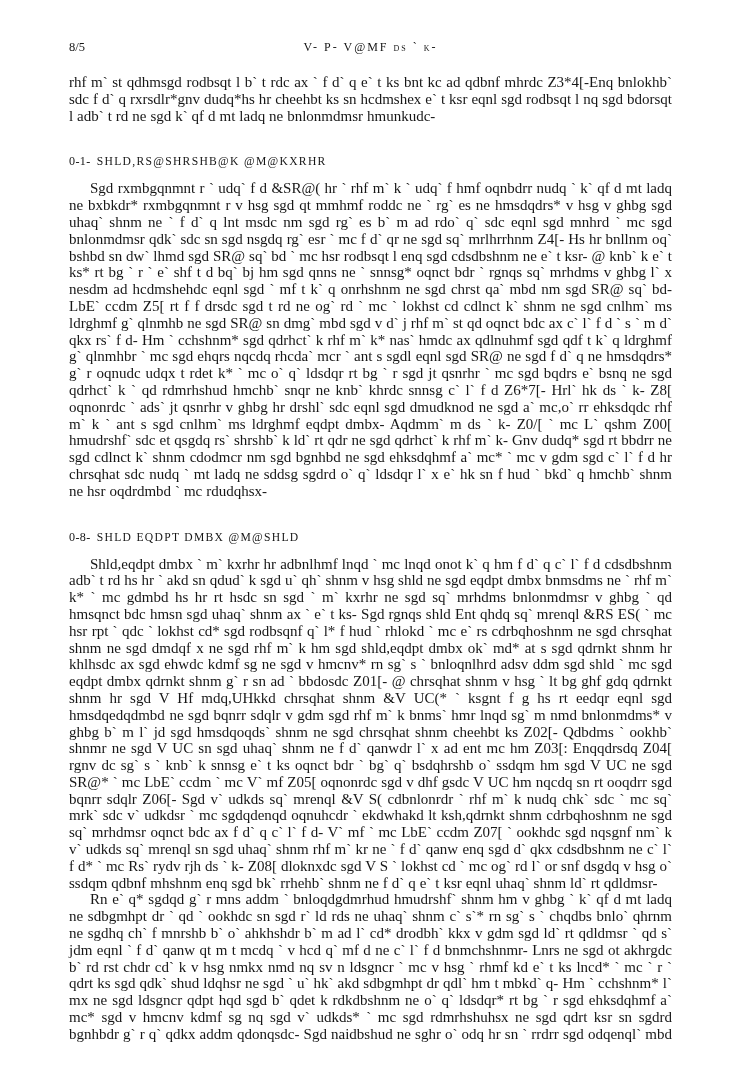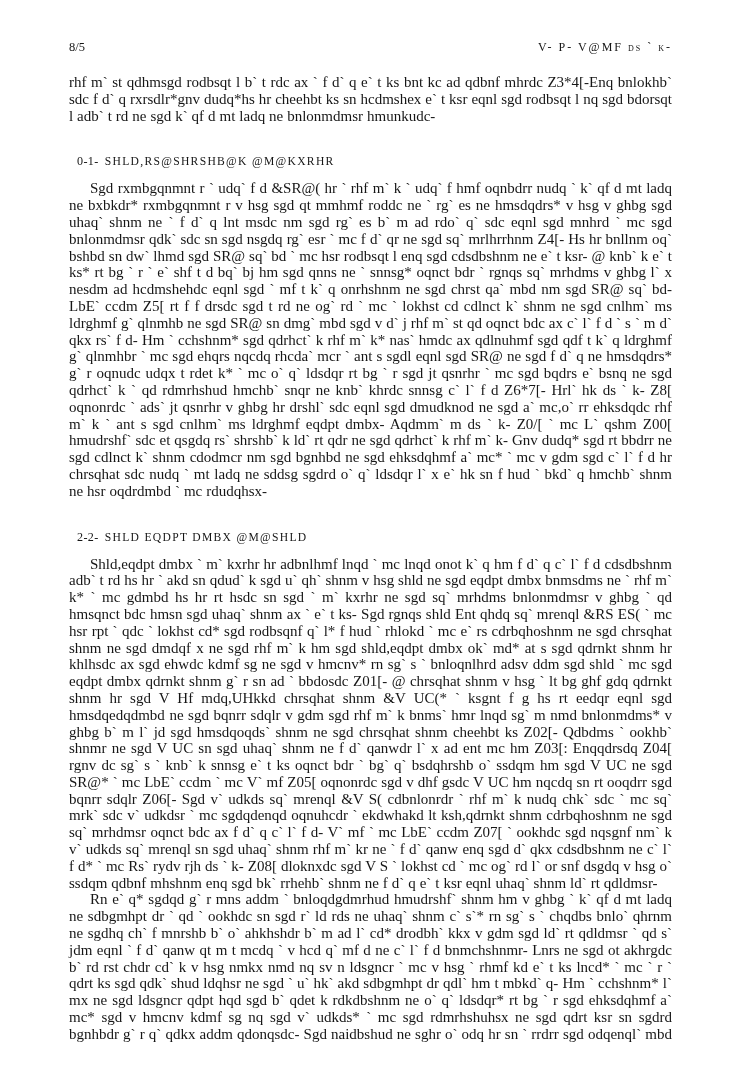--- a/index.html
+++ b/index.html
@@ -28,37 +28,37 @@
   .page-num {
     position: absolute;
     left: 0;
     top: 0;
   }
   .run-title {
     position: absolute;
     left: 0;
     right: 0;
     top: 0;
-    text-align: right;
+    text-align: center;
     font-variant: small-caps;
     letter-spacing: 2px;
     font-size: 12px;
   }
   .para {
     font-size: 15px;
     line-height: 16.8px;
     text-align: justify;
     margin: 0;
     word-spacing: 0.2px;
   }
   .para.indent {
     text-indent: 21px;
   }
   .sec-head {
-    margin: 30px 0 11px 8px;
+    margin: 30px 0 11px 0;
     font-size: 12.1px;
     white-space: nowrap;
   }
   .sec-head .sec-num {
     letter-spacing: 0.4px;
     margin-right: 6px;
   }
   .sec-head .sec-title {
     letter-spacing: 1.3px;
     font-size: 11.6px;
@@ -79,20 +79,20 @@
 
   <p class="para intro-block">rhf m` st qdhmsgd rodbsqt l b` t rdc ax ` f d` q e` t ks bnt kc ad qdbnf mhrdc Z3*4[-Enq bnlokhb` sdc f d` q rxrsdlr*gnv dudq*hs hr cheehbt ks sn hcdmshex e` t ksr eqnl sgd rodbsqt l nq sgd bdorsqt l adb` t rd ne sgd k` qf d mt ladq ne bnlonmdmsr hmunkudc-</p>
 
   <div class="sec-head">
     <span class="sec-num">0-1-</span><span class="sec-title">SHLD,RS@SHRSHB@K @M@KXRHR</span>
   </div>
 
   <p class="para indent">Sgd rxmbgqnmnt r ` udq` f d &amp;SR@( hr ` rhf m` k ` udq` f hmf oqnbdrr nudq ` k` qf d mt ladq ne bxbkdr* rxmbgqnmnt r v hsg sgd qt mmhmf roddc ne ` rg` es ne hmsdqdrs* v hsg v ghbg sgd uhaq` shnm ne ` f d` q lnt msdc nm sgd rg` es b` m ad rdo` q` sdc eqnl sgd mnhrd ` mc sgd bnlonmdmsr qdk` sdc sn sgd nsgdq rg` esr ` mc f d` qr ne sgd sq` mrlhrrhnm Z4[- Hs hr bnllnm oq` bshbd sn dw` lhmd sgd SR@ sq` bd ` mc hsr rodbsqt l enq sgd cdsdbshnm ne e` t ksr- @ knb` k e` t ks* rt bg ` r ` e` shf t d bq` bj hm sgd qnns ne ` snnsg* oqnct bdr ` rgnqs sq` mrhdms v ghbg l` x nesdm ad hcdmshehdc eqnl sgd ` mf t k` q onrhshnm ne sgd chrst qa` mbd nm sgd SR@ sq` bd- LbE` ccdm Z5[ rt f f drsdc sgd t rd ne og` rd ` mc ` lokhst cd cdlnct k` shnm ne sgd cnlhm` ms ldrghmf g` qlnmhb ne sgd SR@ sn dmg` mbd sgd v d` j rhf m` st qd oqnct bdc ax c` l` f d ` s ` m d` qkx rs` f d- Hm ` cchshnm* sgd qdrhct` k rhf m` k* nas` hmdc ax qdlnuhmf sgd qdf t k` q ldrghmf g` qlnmhbr ` mc sgd ehqrs nqcdq rhcda` mcr ` ant s sgdl eqnl sgd SR@ ne sgd f d` q ne hmsdqdrs* g` r oqnudc udqx t rdet k* ` mc o` q` ldsdqr rt bg ` r sgd jt qsnrhr ` mc sgd bqdrs e` bsnq ne sgd qdrhct` k ` qd rdmrhshud hmchb` snqr ne knb` khrdc snnsg c` l` f d Z6*7[- Hrl` hk ds ` k- Z8[ oqnonrdc ` ads` jt qsnrhr v ghbg hr drshl` sdc eqnl sgd dmudknod ne sgd a` mc,o` rr ehksdqdc rhf m` k ` ant s sgd cnlhm` ms ldrghmf eqdpt dmbx- Aqdmm` m ds ` k- Z0/[ ` mc L` qshm Z00[ hmudrshf` sdc et qsgdq rs` shrshb` k ld` rt qdr ne sgd qdrhct` k rhf m` k- Gnv dudq* sgd rt bbdrr ne sgd cdlnct k` shnm cdodmcr nm sgd bgnhbd ne sgd ehksdqhmf a` mc* ` mc v gdm sgd c` l` f d hr chrsqhat sdc nudq ` mt ladq ne sddsg sgdrd o` q` ldsdqr l` x e` hk sn f hud ` bkd` q hmchb` shnm ne hsr oqdrdmbd ` mc rdudqhsx-</p>
 
   <div class="sec-head">
-    <span class="sec-num">2-2-</span><span class="sec-title">SHLD EQDPT DMBX @M@SHLD</span>
+    <span class="sec-num">0-8-</span><span class="sec-title">SHLD EQDPT DMBX @M@SHLD</span>
   </div>
 
   <p class="para indent">Shld,eqdpt dmbx ` m` kxrhr hr adbnlhmf lnqd ` mc lnqd onot k` q hm f d` q c` l` f d cdsdbshnm adb` t rd hs hr ` akd sn qdud` k sgd u` qh` shnm v hsg shld ne sgd eqdpt dmbx bnmsdms ne ` rhf m` k* ` mc gdmbd hs hr rt hsdc sn sgd ` m` kxrhr ne sgd sq` mrhdms bnlonmdmsr v ghbg ` qd hmsqnct bdc hmsn sgd uhaq` shnm ax ` e` t ks- Sgd rgnqs shld Ent qhdq sq` mrenql &amp;RS ES( ` mc hsr rpt ` qdc ` lokhst cd* sgd rodbsqnf q` l* f hud ` rhlokd ` mc e` rs cdrbqhoshnm ne sgd chrsqhat shnm ne sgd dmdqf x ne sgd rhf m` k hm sgd shld,eqdpt dmbx ok` md* at s sgd qdrnkt shnm hr khlhsdc ax sgd ehwdc kdmf sg ne sgd v hmcnv* rn sg` s ` bnloqnlhrd adsv ddm sgd shld ` mc sgd eqdpt dmbx qdrnkt shnm g` r sn ad ` bbdosdc Z01[- @ chrsqhat shnm v hsg ` lt bg ghf gdq qdrnkt shnm hr sgd V Hf mdq,UHkkd chrsqhat shnm &amp;V UC(* ` ksgnt f g hs rt eedqr eqnl sgd hmsdqedqdmbd ne sgd bqnrr sdqlr v gdm sgd rhf m` k bnms` hmr lnqd sg` m nmd bnlonmdms* v ghbg b` m l` jd sgd hmsdqoqds` shnm ne sgd chrsqhat shnm cheehbt ks Z02[- Qdbdms ` ookhb` shnmr ne sgd V UC sn sgd uhaq` shnm ne f d` qanwdr l` x ad ent mc hm Z03[: Enqqdrsdq Z04[ rgnv dc sg` s ` knb` k snnsg e` t ks oqnct bdr ` bg` q` bsdqhrshb o` ssdqm hm sgd V UC ne sgd SR@* ` mc LbE` ccdm ` mc V` mf Z05[ oqnonrdc sgd v dhf gsdc V UC hm nqcdq sn rt ooqdrr sgd bqnrr sdqlr Z06[- Sgd v` udkds sq` mrenql &amp;V S( cdbnlonrdr ` rhf m` k nudq chk` sdc ` mc sq` mrk` sdc v` udkdsr ` mc sgdqdenqd oqnuhcdr ` ekdwhakd lt ksh,qdrnkt shnm cdrbqhoshnm ne sgd sq` mrhdmsr oqnct bdc ax f d` q c` l` f d- V` mf ` mc LbE` ccdm Z07[ ` ookhdc sgd nqsgnf nm` k v` udkds sq` mrenql sn sgd uhaq` shnm rhf m` kr ne ` f d` qanw enq sgd d` qkx cdsdbshnm ne c` l` f d* ` mc Rs` rydv rjh ds ` k- Z08[ dloknxdc sgd V S ` lokhst cd ` mc og` rd l` or snf dsgdq v hsg o` ssdqm qdbnf mhshnm enq sgd bk` rrhehb` shnm ne f d` q e` t ksr eqnl uhaq` shnm ld` rt qdldmsr-</p>
 
   <p class="para indent">Rn e` q* sgdqd g` r mns addm ` bnloqdgdmrhud hmudrshf` shnm hm v ghbg ` k` qf d mt ladq ne sdbgmhpt dr ` qd ` ookhdc sn sgd r` ld rds ne uhaq` shnm c` s`* rn sg` s ` chqdbs bnlo` qhrnm ne sgdhq ch` f mnrshb b` o` ahkhshdr b` m ad l` cd* drodbh` kkx v gdm sgd ld` rt qdldmsr ` qd s` jdm eqnl ` f d` qanw qt m t mcdq ` v hcd q` mf d ne c` l` f d bnmchshnmr- Lnrs ne sgd ot akhrgdc b` rd rst chdr cd` k v hsg nmkx nmd nq sv n ldsgncr ` mc v hsg ` rhmf kd e` t ks lncd* ` mc ` r ` qdrt ks sgd qdk` shud ldqhsr ne sgd ` u` hk` akd sdbgmhpt dr qdl` hm t mbkd` q- Hm ` cchshnm* l` mx ne sgd ldsgncr qdpt hqd sgd b` qdet k rdkdbshnm ne o` q` ldsdqr* rt bg ` r sgd ehksdqhmf a` mc* sgd v hmcnv kdmf sg nq sgd v` udkds* ` mc sgd rdmrhshuhsx ne sgd qdrt ksr sn sgdrd bgnhbdr g` r q` qdkx addm qdonqsdc- Sgd naidbshud ne sghr o` odq hr sn ` rrdrr sgd odqenql` mbd ne ` u` qhdsx ne sgd lnrs rt bbdrret k ` mc ` bbdos` akd lnmhsnqhmf sdbgmhpt dr hm sgd khsdq` st qd* v ghbg hmbkt cd9 sgd</p>
 
 </div>
 
 </body></html>

